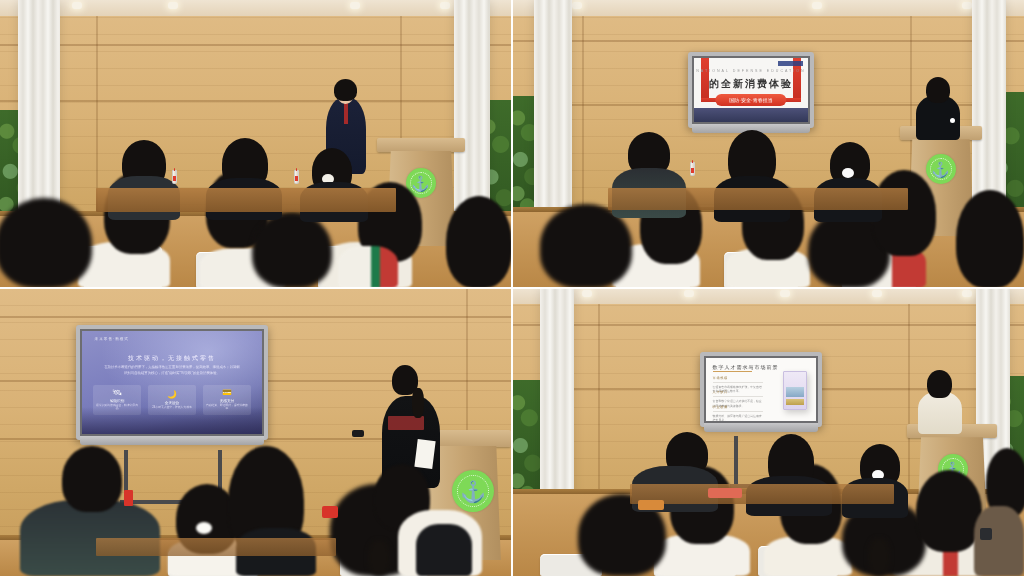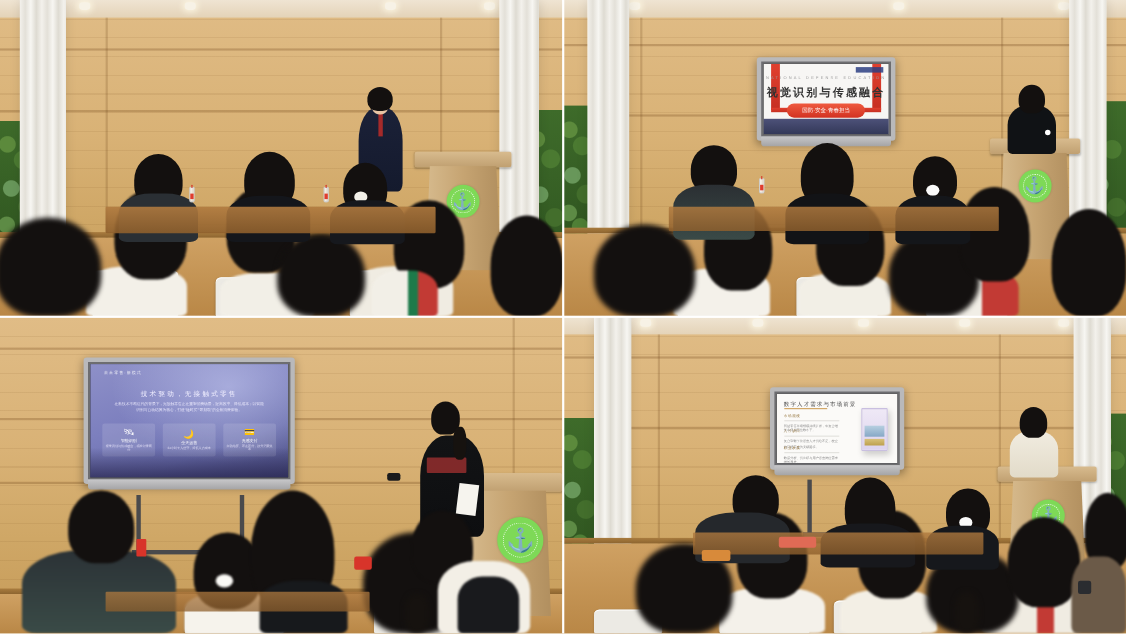--- a/index.html
+++ b/index.html
@@ -285,21 +285,21 @@
 
     <div class="tv" style="left:176px;top:52px;width:126px;height:76px;">
       <div class="tv-inner">
         <div class="slide-red">
           <div class="sr-bar-l"></div>
           <div class="sr-bar-l2"></div>
           <div class="sr-bar-r"></div>
           <div class="sr-bar-r2"></div>
           <div class="sr-top"></div>
           <div class="sr-eyebrow">NATIONAL DEFENSE EDUCATION</div>
-          <div class="sr-title">视觉识别与传感融合</div>
+          <div class="sr-title">的全新消费体验</div>
           <div class="sr-pill">国防·安全·青春担当</div>
           <div class="sr-bottom"></div>
         </div>
       </div>
       <div class="tv-chin"></div>
     </div>
     <div class="tv-stand-leg" style="left:236px;top:138px;height:56px;"></div>
     <div class="tv-stand-foot" style="left:206px;top:192px;width:62px;"></div>
 
     <div class="podium" style="left:392px;top:126px;width:74px;height:110px;">

